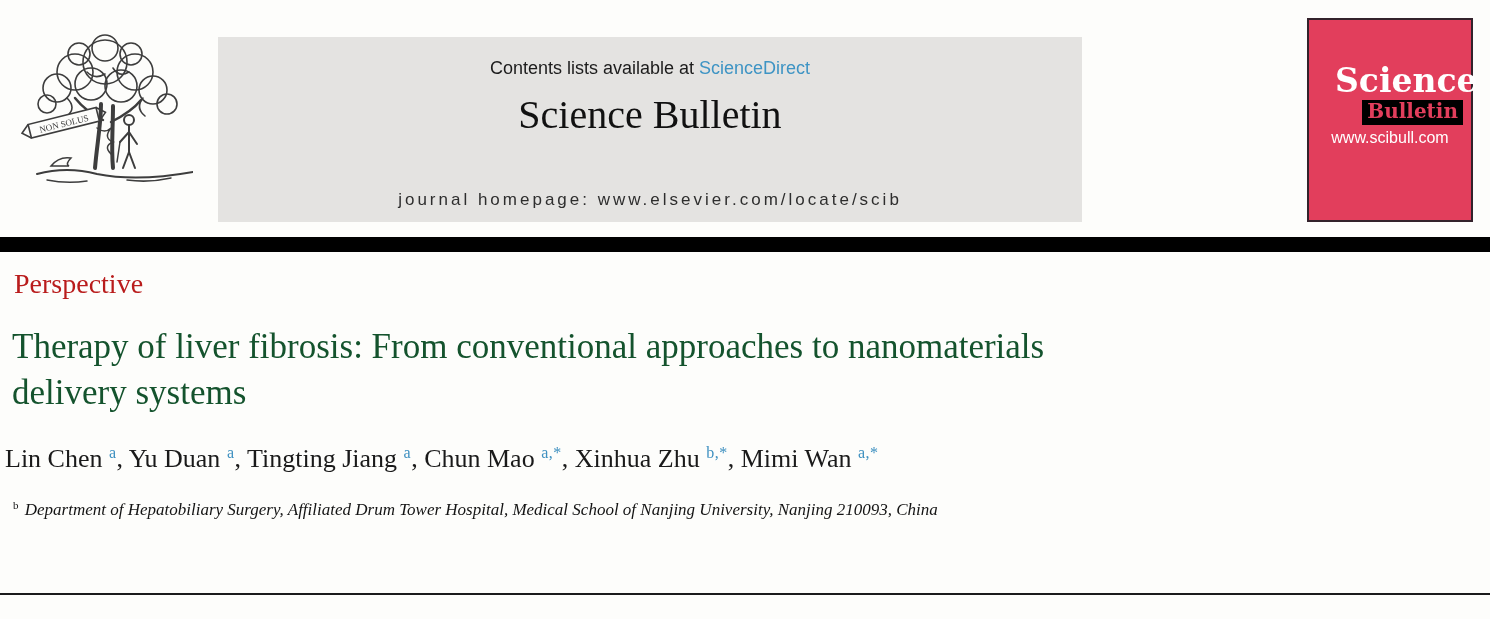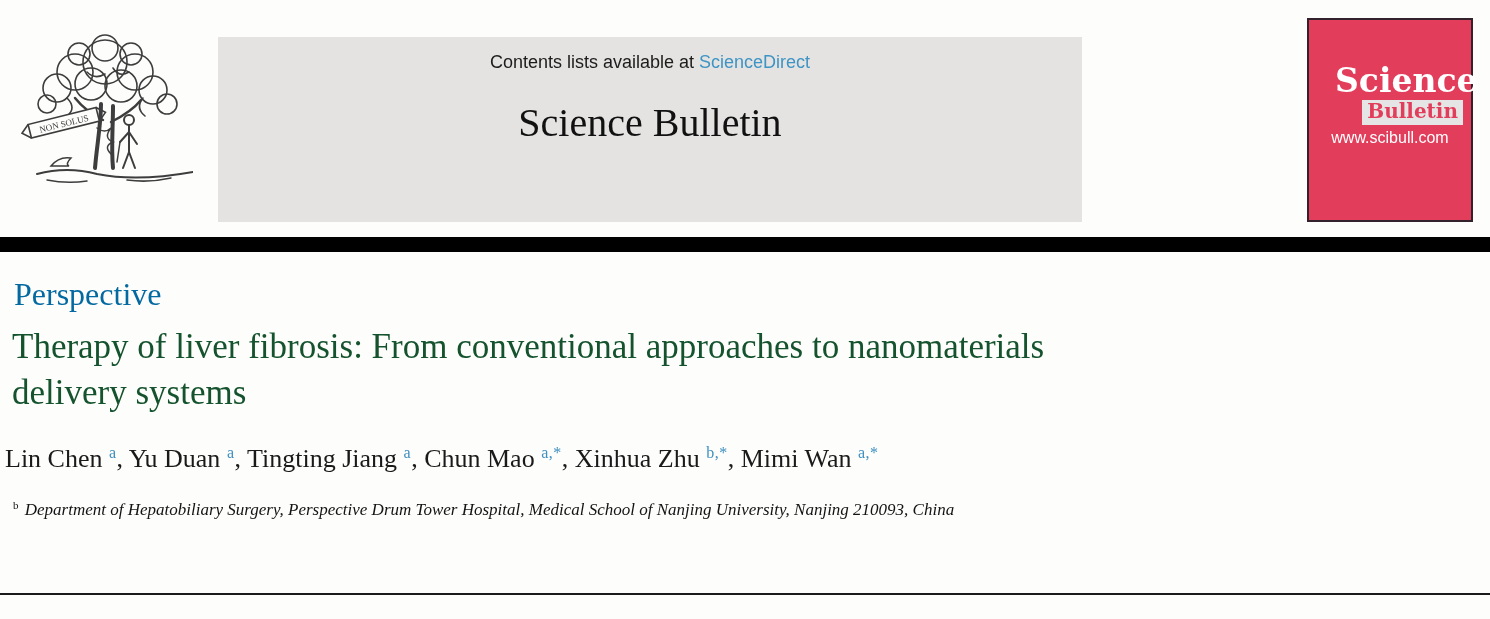--- a/index.html
+++ b/index.html
@@ -21,27 +21,27 @@
     font-size:32px;letter-spacing:1px;
     color:#ef7e24;font-weight:400;
   }
 
   
   .journal-box{
     position:absolute;left:218px;top:37px;width:864px;height:185px;
     background:#e4e3e1;text-align:center;
   }
   .contents-line{
-    margin-top:15px;
+    margin-top:21px;
     font-family:"Liberation Sans", sans-serif;
     font-size:18px;color:#1c1c1c;
   }
   .sciencedirect-link{color:#3e94c4;cursor:pointer;}
   .journal-title{
-    margin-top:26px;
+    margin-top:12px;
     font-family:"Liberation Serif", serif;
     font-size:40px;color:#111;
   }
   .homepage-line{
     position:absolute;left:0;right:0;bottom:12px;
     font-family:"Liberation Sans", sans-serif;
     font-size:17px;letter-spacing:3px;color:#2e2e2e;
   }
 
   
@@ -49,39 +49,39 @@
     position:absolute;left:1307px;top:18px;width:162px;height:200px;
     background:#e23e5c;border:2px solid #33222b;box-sizing:content-box;
   }
   .cover-science{
     margin:44px 0 0 26px;
     font-family:"DejaVu Serif", serif;
     font-size:33px;font-weight:bold;color:#ffffff;line-height:1;
   }
   .cover-bulletin-chip{
     float:right;margin:3px 8px 0 0;
-    background:#e5e5e5;color:#e23e5c;
+    background:#000000;color:#e23e5c;
     font-family:"DejaVu Serif", serif;
     font-size:20px;font-weight:bold;
     padding:0 5px 2px 5px;line-height:1.15;
   }
   .cover-url{
     clear:both;text-align:center;margin-top:32px;
     font-family:"Liberation Sans", sans-serif;
     font-size:16px;color:#ffffff;cursor:pointer;
   }
 
   
   .black-bar{position:absolute;left:0;top:237px;width:1490px;height:15px;background:#000;}
   .bottom-rule{position:absolute;left:0;top:593px;width:1490px;height:2px;background:#1b1b1b;}
 
   
   .section-label{
-    position:absolute;left:14px;top:276px;
-    font-size:32px;color:#0369a1;
+    position:absolute;left:14px;top:268px;
+    font-size:28px;color:#b91c1c;
   }
   .article-title{
     position:absolute;left:12px;top:324px;width:1060px;
     font-size:35px;line-height:1.30;color:#14532d;
   }
   .authors{
     position:absolute;left:5px;top:444px;width:1400px;
     font-size:26px;color:#1a1a1a;
   }
   .author-sup{
@@ -141,35 +141,36 @@
         <text x="47" y="99" text-anchor="middle" font-family="Liberation Serif, serif" font-size="9" fill="#3d3d3d">NON SOLUS</text>
       </g>
     </svg>
   </div>
 
   <div class="journal-box">
     <div class="contents-line">
       <span>Contents lists available at </span><span class="sciencedirect-link">ScienceDirect</span>
     </div>
     <div class="journal-title">Science Bulletin</div>
+    <div class="homepage-line">journal homepage: www.elsevier.com/locate/scib</div>
   </div>
 
   <div class="cover-box">
     <div class="cover-science">Science</div>
     <div class="cover-bulletin-chip">Bulletin</div>
     <div class="cover-url">www.scibull.com</div>
   </div>
 
   <div class="black-bar"></div>
 
   <div class="section-label">Perspective</div>
 
   <h1 class="article-title" style="margin:0;font-weight:normal;">Therapy of liver fibrosis: From conventional approaches to nanomaterials delivery systems</h1>
 
   <div class="authors"><span>Lin Chen </span><span class="author-sup">a</span><span>, </span><span>Yu Duan </span><span class="author-sup">a</span><span>, </span><span>Tingting Jiang </span><span class="author-sup">a</span><span>, </span><span>Chun Mao </span><span class="author-sup">a,*</span><span>, </span><span>Xinhua Zhu </span><span class="author-sup">b,*</span><span>, </span><span>Mimi Wan </span><span class="author-sup">a,*</span></div>
 
   <div class="affiliations">
-      <div><span class="affiliation-sup">b</span><span> Department of Hepatobiliary Surgery, Perspective Drum Tower Hospital, Medical School of Nanjing University, Nanjing 210093, China</span></div>
+      <div><span class="affiliation-sup">b</span><span> Department of Hepatobiliary Surgery, Affiliated Drum Tower Hospital, Medical School of Nanjing University, Nanjing 210093, China</span></div>
     </div>
 
   <div class="bottom-rule"></div>
 
 </div>
 
 </body></html>

